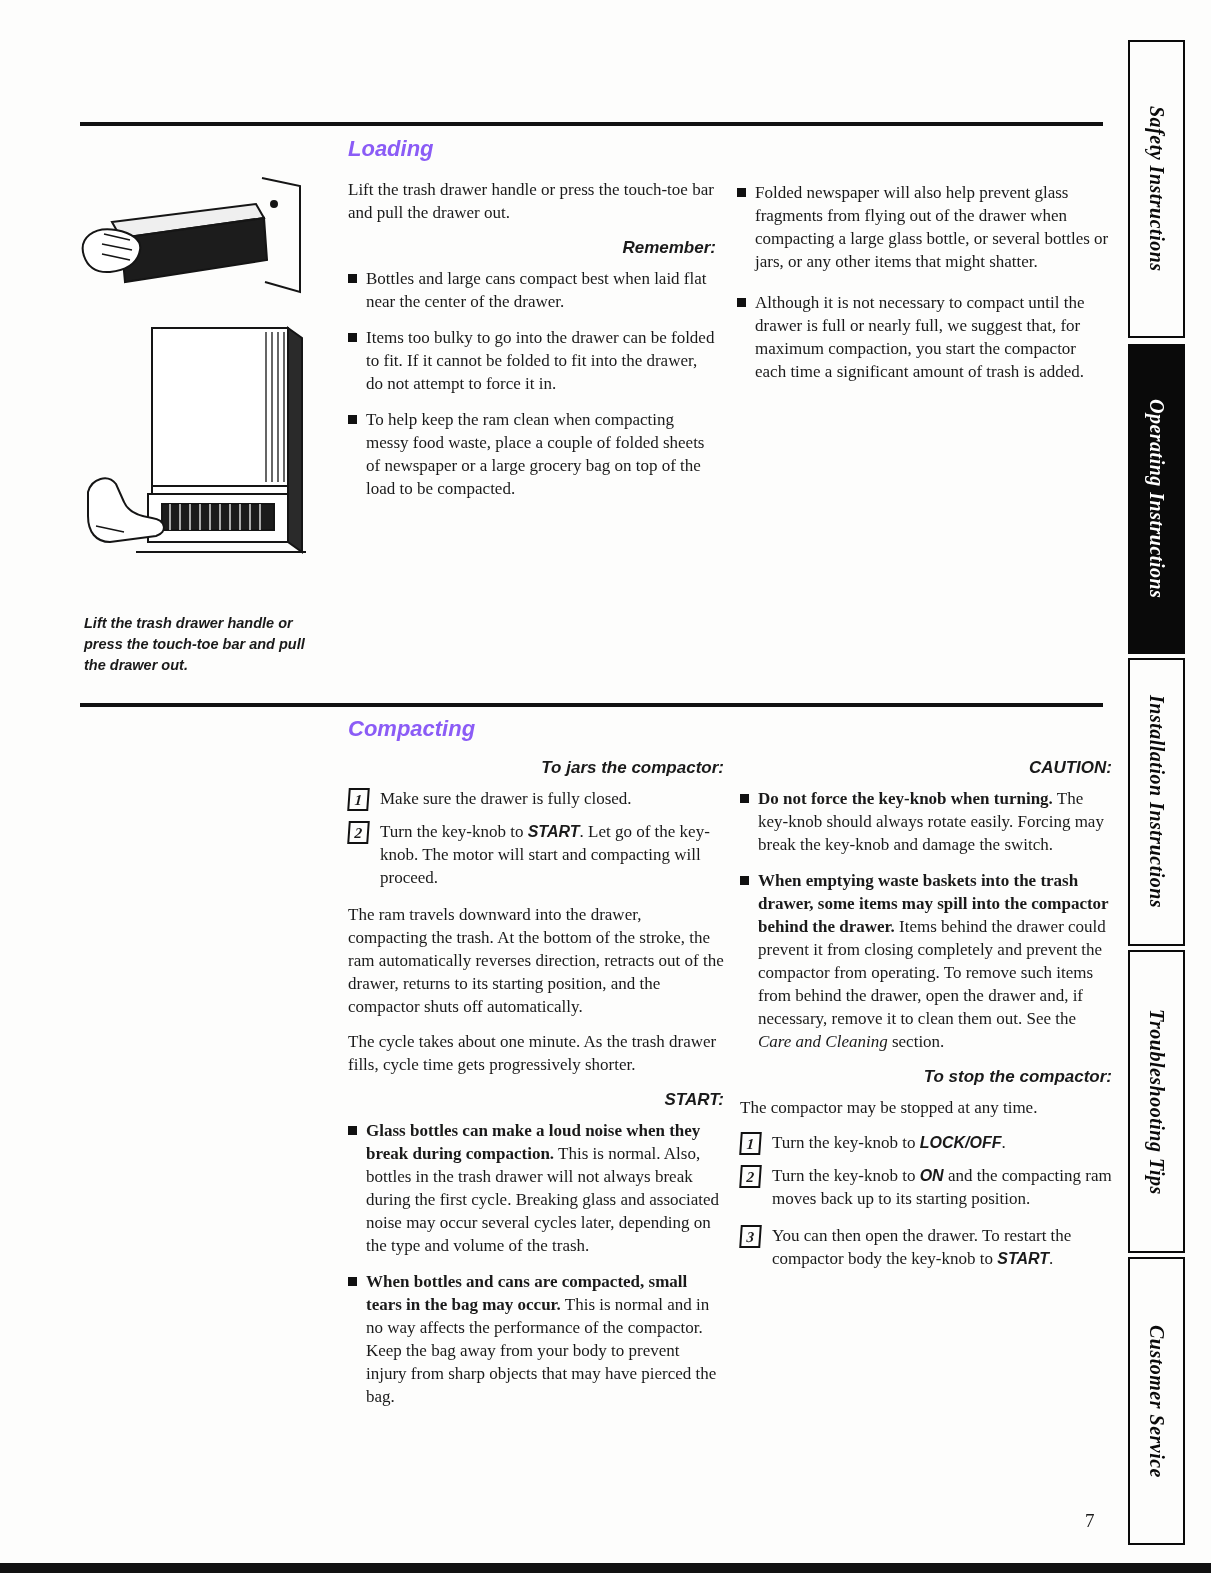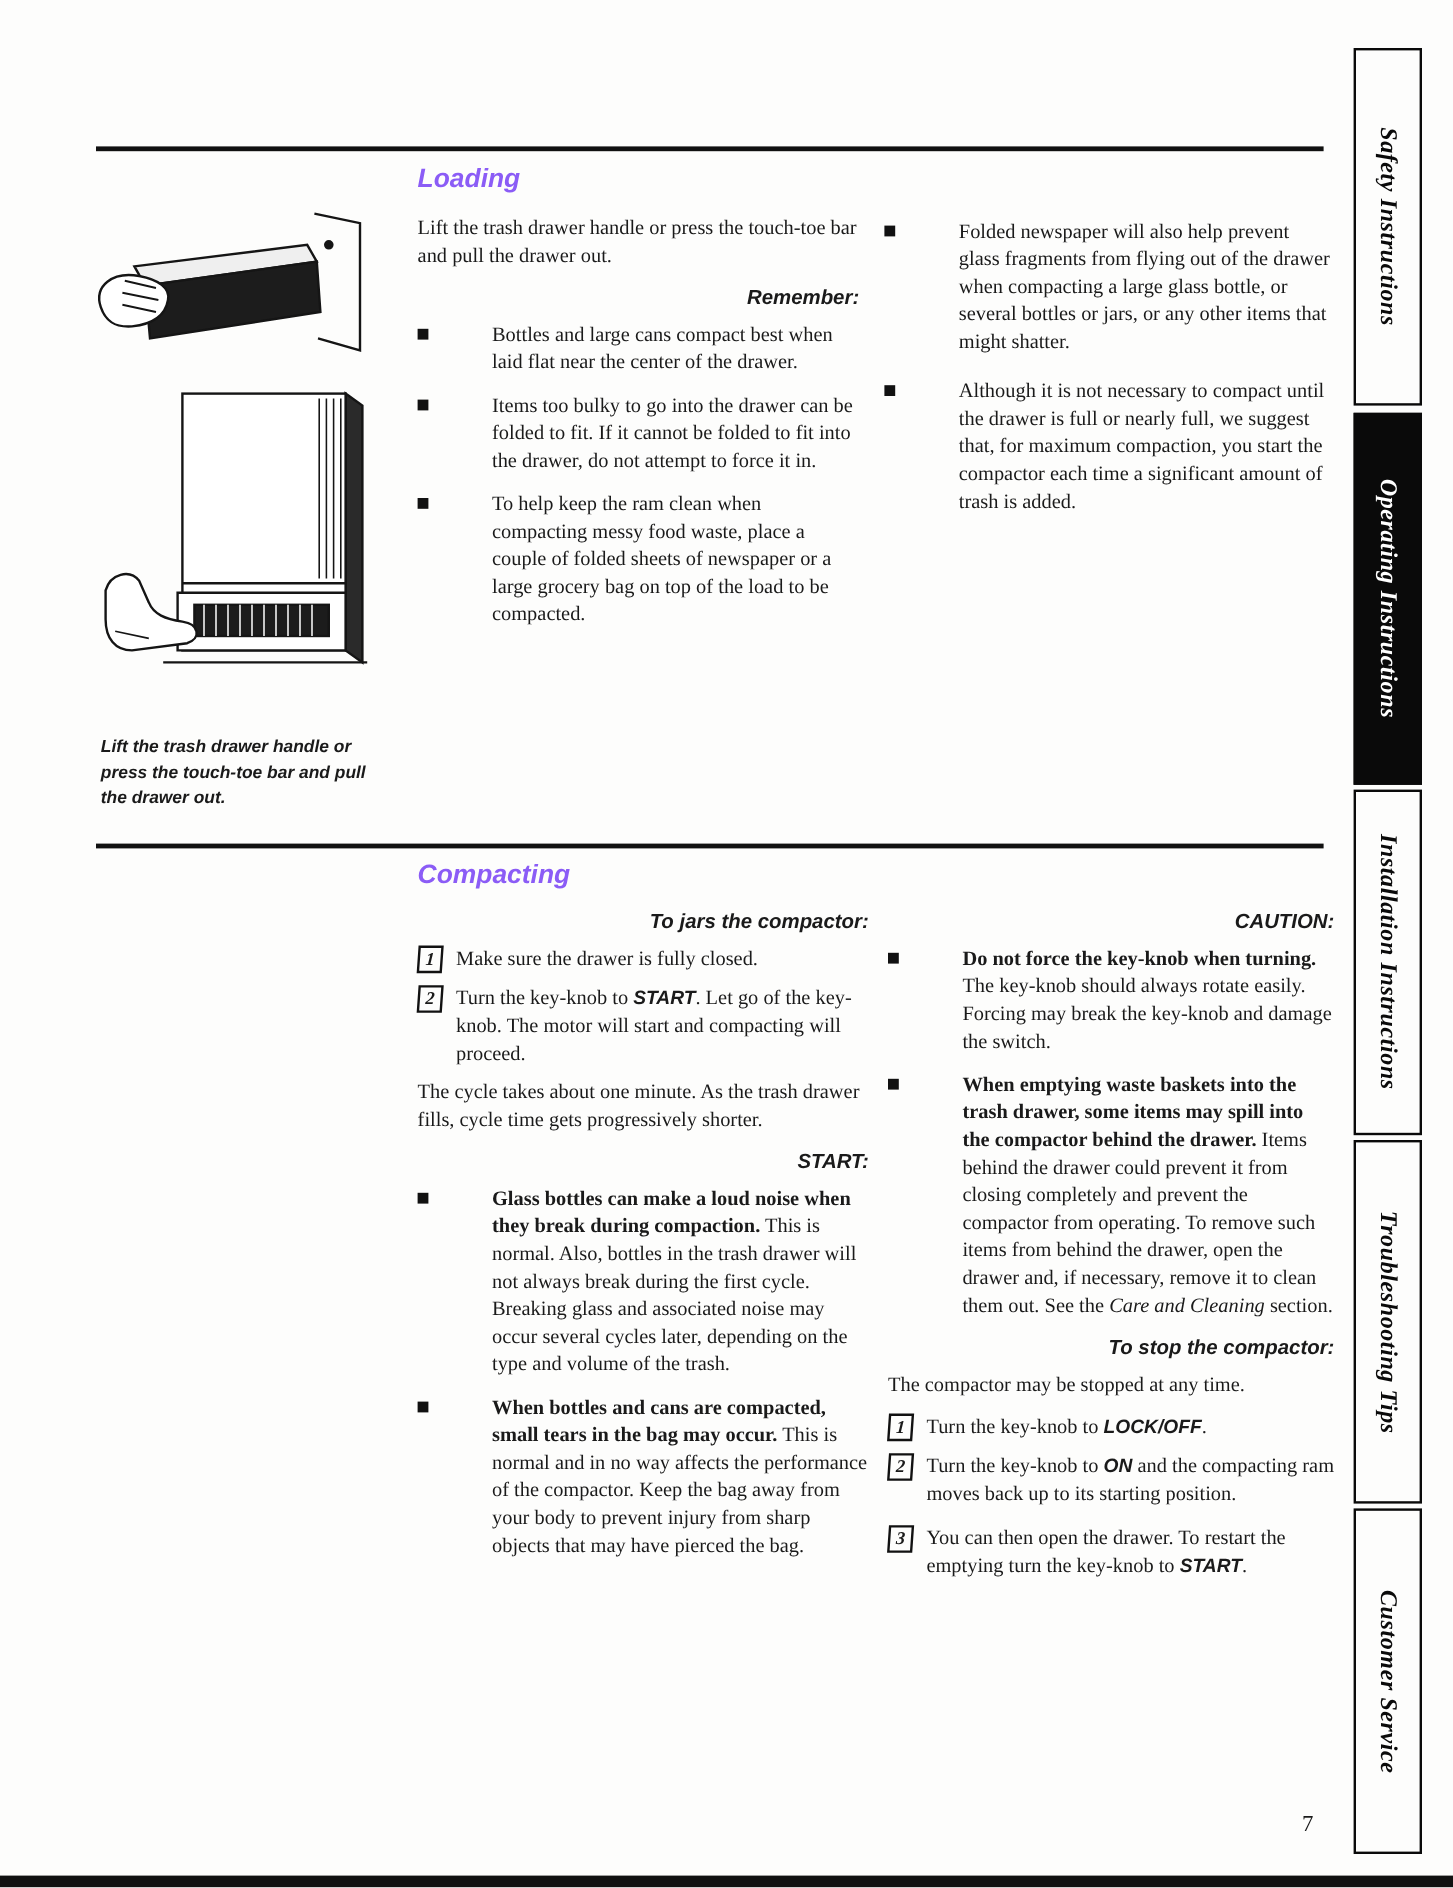--- a/index.html
+++ b/index.html
@@ -47,21 +47,21 @@
   }
   .subhead {
     margin:14px 0 9px 0;
     font:italic 700 17px "Liberation Sans", sans-serif;
     text-align:right;
   }
   .subhead.first { margin-top:0; }
   p.para { margin:0 0 12px 0; }
 
   ul.bullets { list-style:none; margin:0 0 4px 0; padding:0; }
-  ul.bullets li { display:flex; margin:0 0 13px 0;gap:44px; }
+  ul.bullets li { display:flex; margin:0 0 13px 0; }
   .sq { flex:none; width:9px; height:9px; background:#111; margin:7px 9px 0 0; }
   .lead { font-weight:700; }
   .kw { font:italic 700 16px "Liberation Sans", sans-serif; }
 
   .step { display:flex; margin:0 0 9px 0; }
   .step-num {
     flex:none; width:21px; height:23px; margin:1px 11px 0 0;
     border:2px solid #111; box-sizing:border-box;
     text-align:center;
     font:italic 700 15px "Liberation Serif", serif;
@@ -177,20 +177,21 @@
 
     <div class="step">
       <span class="step-num">1</span>
       <span class="step-text"><span>Make sure the drawer is fully closed.</span><span class="kw"></span><span></span></span>
     </div>
     <div class="step">
       <span class="step-num">2</span>
       <span class="step-text"><span>Turn the key-knob to </span><span class="kw">START</span><span>. Let go of the key-knob. The motor will start and compacting will proceed.</span></span>
     </div>
 
+    <p class="para" style="margin-top:14px;">The ram travels downward into the drawer, compacting the trash. At the bottom of the stroke, the ram automatically reverses direction, retracts out of the drawer, returns to its starting position, and the compactor shuts off automatically.</p>
     <p class="para">The cycle takes about one minute. As the trash drawer fills, cycle time gets progressively shorter.</p>
 
     <div class="subhead">START:</div>
     <ul class="bullets">
       <li>
           <span class="sq"></span>
           <span><span class="lead">Glass bottles can make a loud noise when they break during compaction.</span><span> This is normal. Also, bottles in the trash drawer will not always break during the first cycle. Breaking glass and associated noise may occur several cycles later, depending on the type and volume of the trash.</span></span>
         </li>
       <li>
           <span class="sq"></span>
@@ -218,19 +219,19 @@
     <div class="step">
       <span class="step-num">1</span>
       <span class="step-text"><span>Turn the key-knob to </span><span class="kw">LOCK/OFF</span><span>.</span></span>
     </div>
     <div class="step">
       <span class="step-num">2</span>
       <span class="step-text"><span>Turn the key-knob to </span><span class="kw">ON</span><span> and the compacting ram moves back up to its starting position.</span></span>
     </div>
     <div class="step" style="margin-top:14px;">
       <span class="step-num">3</span>
-      <span class="step-text"><span>You can then open the drawer. To restart the emptying turn the key-knob to </span><span class="kw">START</span><span>.</span></span>
+      <span class="step-text"><span>You can then open the drawer. To restart the compactor body the key-knob to </span><span class="kw">START</span><span>.</span></span>
     </div>
   </div>
 
   <div class="page-num">7</div>
 
 </div>
 
 </body></html>

